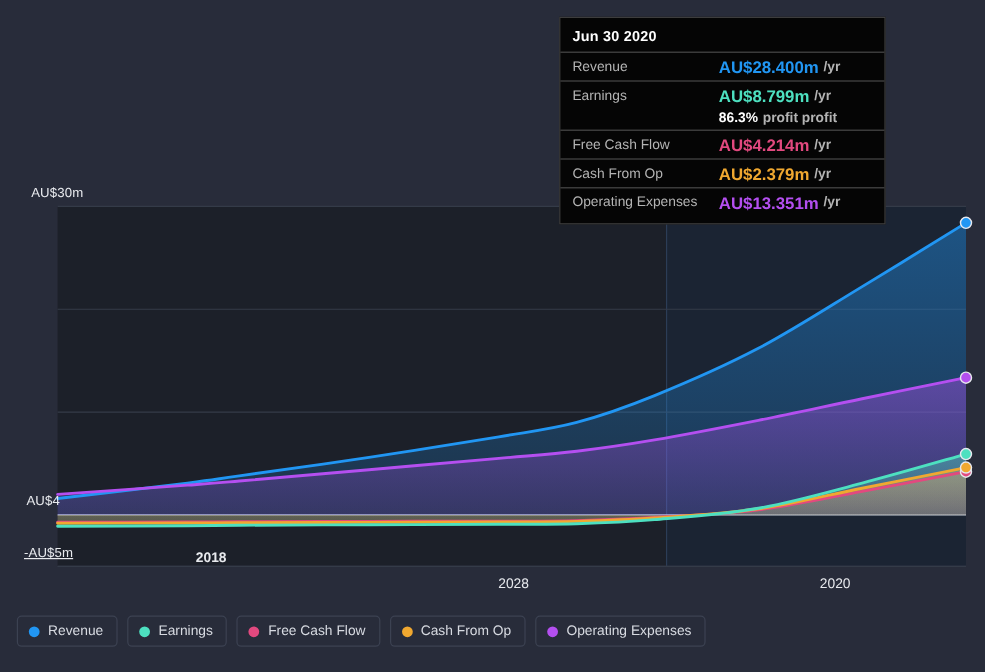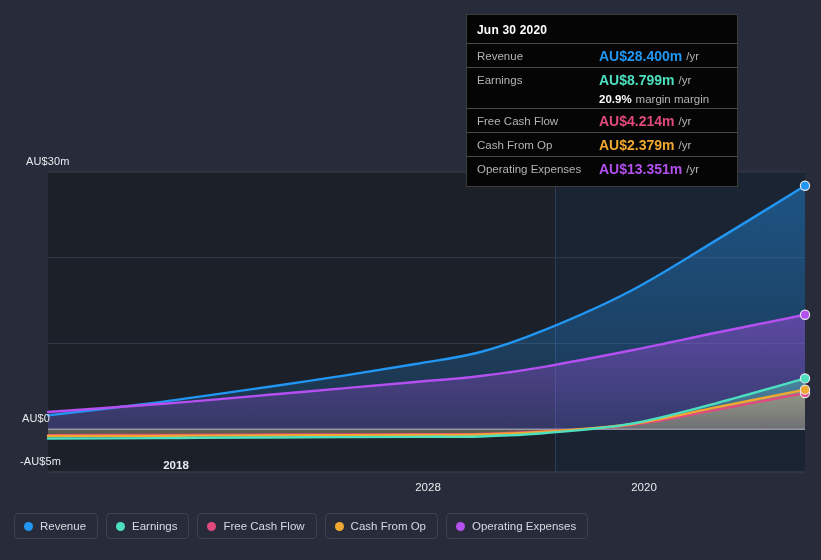--- a/index.html
+++ b/index.html
@@ -48,21 +48,21 @@
     padding: 0 10px 6px 10px; letter-spacing: .2px;
   }
   .tt-row {
     display: flex; align-items: center;
     border-top: 1px solid #4a4a4a;
     padding: 4px 10px 3px 10px; min-height: 17px;
   }
   .tt-row.no-rule { border-top: none; padding-top: 1px; }
   .tt-label { color: #b4b4b4; font-size: 11.5px; width: 122px; flex: none; }
   .tt-val { font-size: 14px; font-weight: bold; }
-  .tt-unit { color: #b4b4b4; font-size: 11.5px; font-weight: normal; margin-left: 4px; }
+  .tt-unit { color: #b4b4b4; font-size: 11.5px; font-weight: bold; margin-left: 4px; }
   .tt-margin-val { color: #ffffff; font-size: 11.5px; font-weight: bold; }
 
   
   .legend {
     position: absolute; left: 14px; top: 513px;
     display: flex; gap: 8px; align-items: center;
   }
   .lg-item {
     display: flex; align-items: center; gap: 7px;
     border: 1px solid #3c4252; border-radius: 4px;
@@ -121,46 +121,46 @@
         <circle cx="805" cy="185.71428571428572" r="4.6" fill="#2196f3" stroke="#e6e8ee" stroke-width="1.2"></circle>
         <circle cx="805" cy="314.71428571428567" r="4.6" fill="#b44ff0" stroke="#e6e8ee" stroke-width="1.2"></circle>
         <circle cx="805" cy="393.0571428571428" r="4.6" fill="#e2497f" stroke="#e6e8ee" stroke-width="1.2"></circle>
         <circle cx="805" cy="389.62857142857143" r="4.6" fill="#f0a830" stroke="#e6e8ee" stroke-width="1.2"></circle>
         <circle cx="805" cy="378.4" r="4.6" fill="#4de0c0" stroke="#e6e8ee" stroke-width="1.2"></circle>
         <line x1="48" x2="805" y1="472" y2="472" stroke="#343b48" stroke-width="1"></line>
       </svg>
   </div>
 
   <div class="ylab" style="left:26px; top:155px;">AU$30m</div>
-  <div class="ylab" style="left:22px; top:412px;">AU$0</div>
-  <div class="ylab" style="left:20px; top:455px;">-AU$5m</div>
+  <div class="ylab" style="left:22px; top:412px;">AU$4</div>
+  <div class="ylab" style="left:20px; top:455px;text-decoration:underline;">-AU$5m</div>
 
   <div class="xlab" style="left:176px; top:459px;font-weight:bold;">2018</div>
   <div class="xlab" style="left:428px; top:481px;">2028</div>
-  <div class="xlab" style="left:644px; top:481px;">2020</div>
+  <div class="xlab" style="left:696px; top:481px;">2020</div>
 
   <div class="tooltip">
     <div class="tt-date">Jun 30 2020</div>
 
     <div class="tt-row">
       <span class="tt-label">Revenue</span>
       <span class="tt-val" style="color:#2196f3">AU$28.400m</span>
       <span class="tt-unit">/yr</span>
     </div>
 
     <div class="tt-row">
       <span class="tt-label">Earnings</span>
       <span class="tt-val" style="color:#4de0c0">AU$8.799m</span>
       <span class="tt-unit">/yr</span>
     </div>
 
     <div class="tt-row no-rule">
       <span class="tt-label"></span>
-      <span class="tt-margin-val">20.9%</span>
-      <span class="tt-unit">margin margin</span>
+      <span class="tt-margin-val">86.3%</span>
+      <span class="tt-unit">profit profit</span>
     </div>
 
     <div class="tt-row">
       <span class="tt-label">Free Cash Flow</span>
       <span class="tt-val" style="color:#e2497f">AU$4.214m</span>
       <span class="tt-unit">/yr</span>
     </div>
 
     <div class="tt-row">
       <span class="tt-label">Cash From Op</span>

